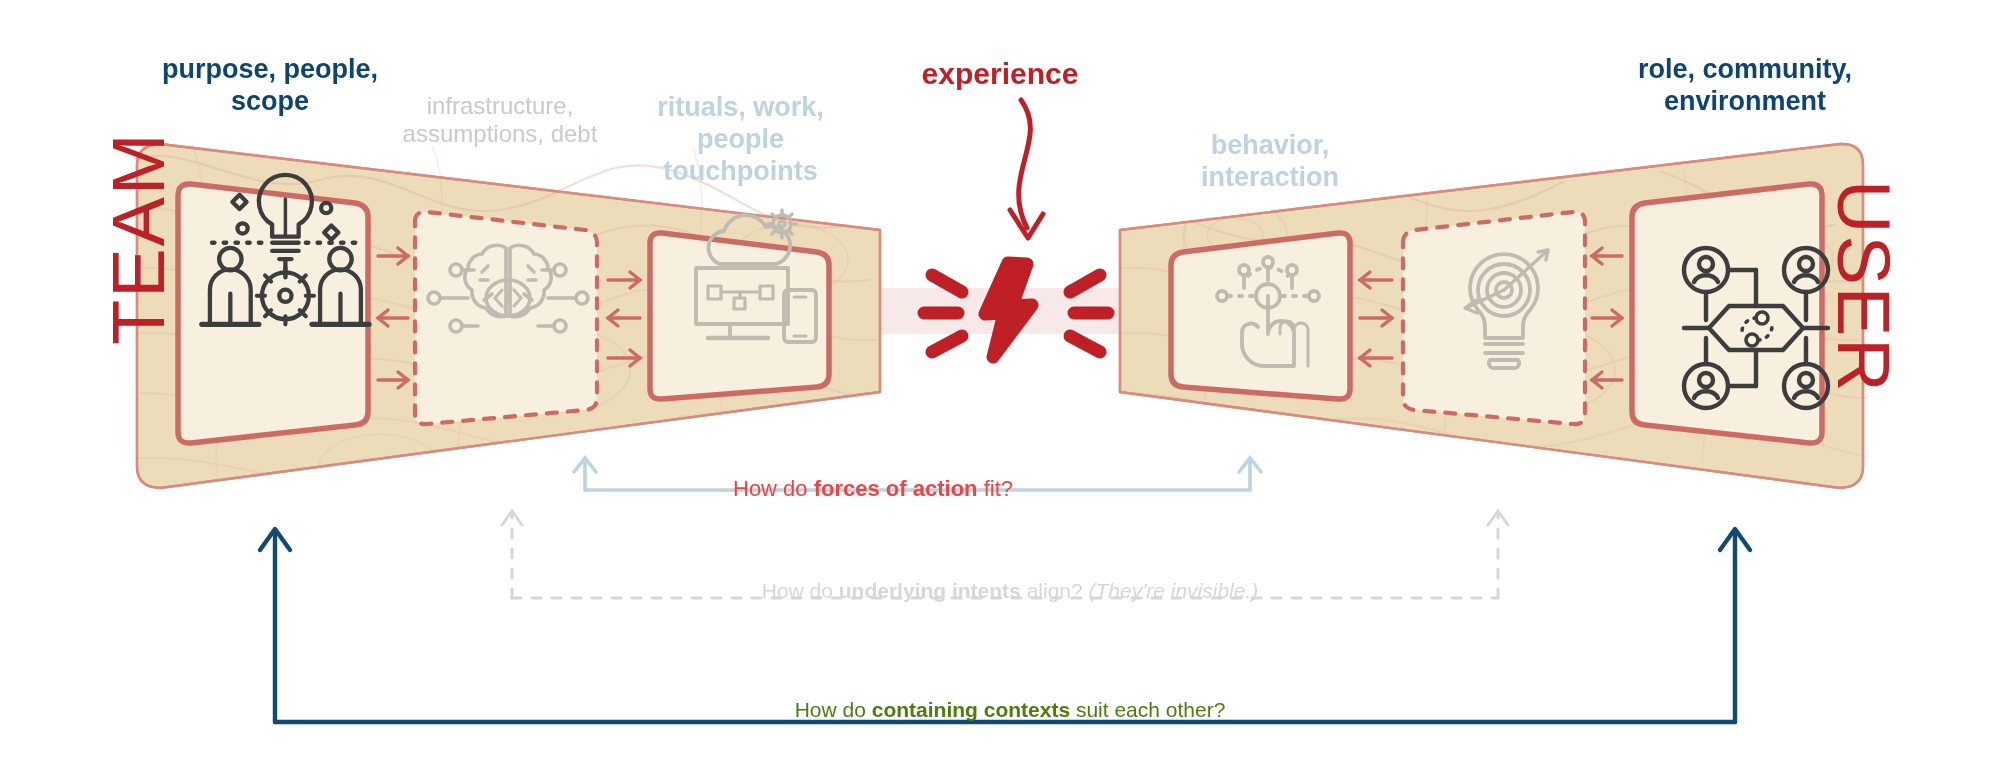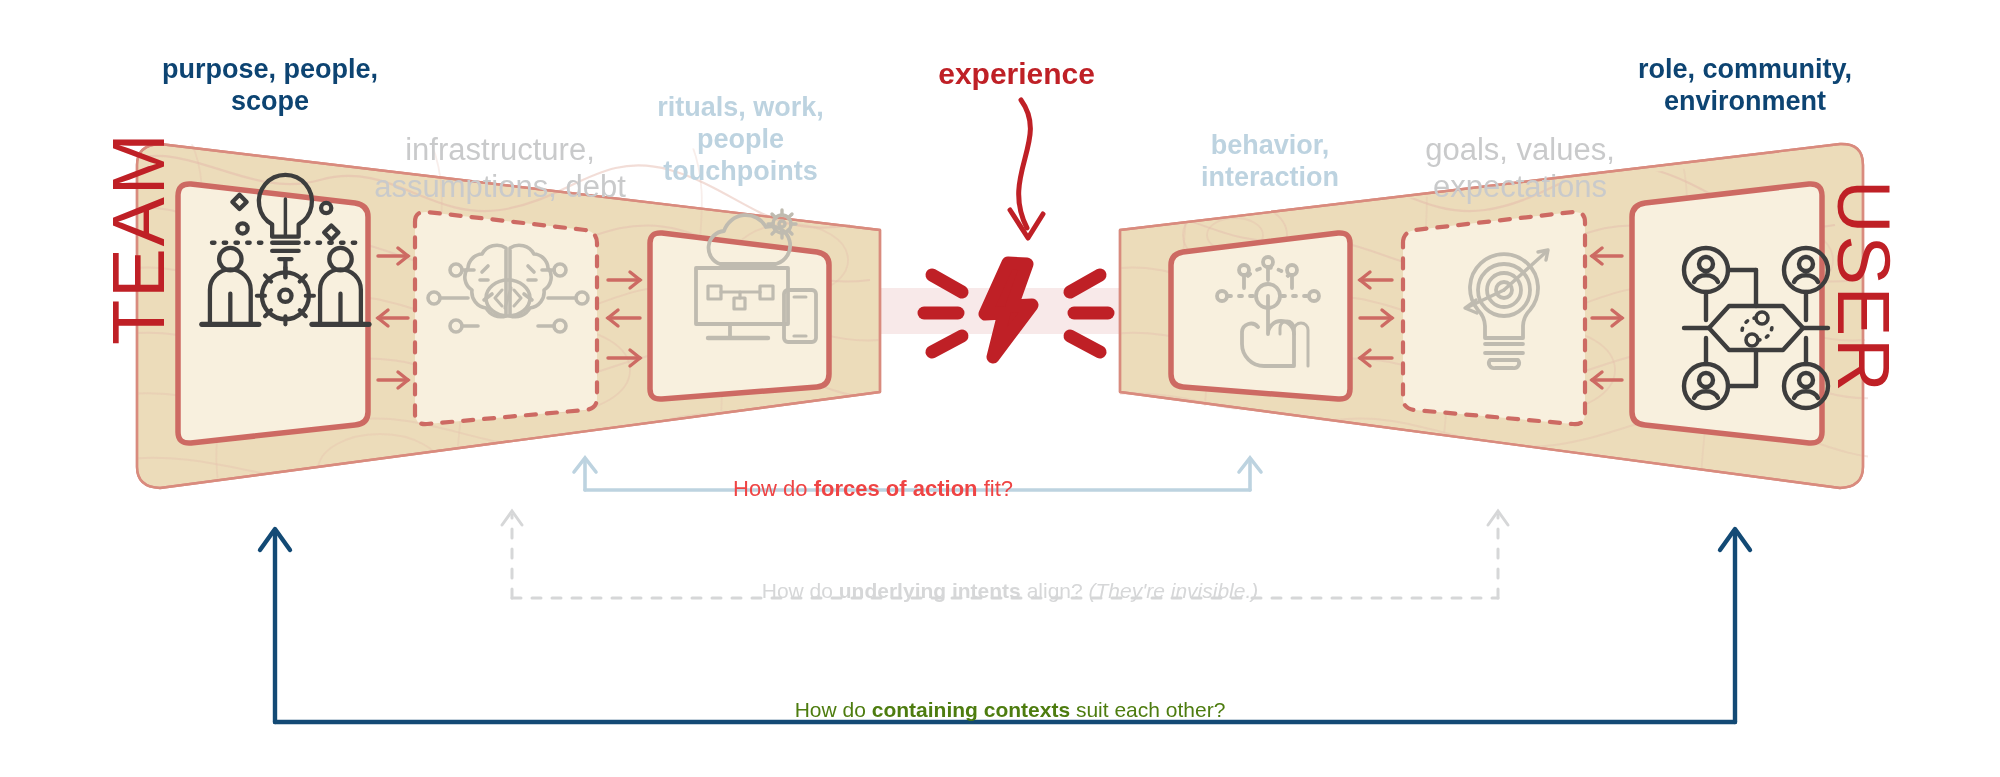--- a/index.html
+++ b/index.html
@@ -6,23 +6,23 @@
   body{
     width:2000px;height:777px;position:relative;overflow:hidden;
     font-family:"Liberation Sans","DejaVu Sans",sans-serif;
   }
   .stage{position:absolute;inset:0;width:2000px;height:777px;}
   svg.layer{position:absolute;left:0;top:0;width:2000px;height:777px;overflow:visible;}
 
   
   .lbl{position:absolute;text-align:center;line-height:1.18;}
   .lbl-dark{color:#0d4472;font-weight:bold;font-size:27px;}
-  .lbl-grey{color:#c9cacb;font-weight:normal;font-size:31px;margin-top:40px;}
+  .lbl-grey{color:#c9cacb;font-weight:normal;font-size:24px;}
   .lbl-blue{color:#bdd3e0;font-weight:bold;font-size:27px;}
-  .lbl-red{color:#bf2026;font-weight:bold;font-size:30px;text-align:right;}
+  .lbl-red{color:#bf2026;font-weight:bold;font-size:30px;}
 
   .side-word{
     position:absolute;color:#bf2026;font-size:74px;font-weight:400;
     letter-spacing:2px;white-space:nowrap;line-height:1;
   }
   .side-left{transform-origin:0 0;transform:rotate(-90deg);}
   .side-right{transform-origin:0 0;transform:rotate(90deg);}
 
   .qline{position:absolute;white-space:nowrap;line-height:1;}
   .q-blue{color:#ef4444;font-size:22px;}
@@ -383,22 +383,20 @@
 
   <div class="lbl lbl-blue" style="left:648px;top:92px;width:185px;white-space:pre-line;">rituals, work,
 people
 touchpoints</div>
 
   <div class="lbl lbl-red" style="left:905px;top:56px;width:190px;">experience</div>
 
   <div class="lbl lbl-blue" style="left:1180px;top:130px;width:180px;white-space:pre-line;">behavior,
 interaction</div>
 
-  <div class="lbl lbl-grey" style="left:1400px;top:92px;width:240px;white-space:pre-line;">goals, values,
-expectations</div>
 
   <div class="lbl lbl-dark" style="left:1620px;top:54px;width:250px;white-space:pre-line;">role, community,
 environment</div>
 
   <div class="qline q-blue" style="left:873px;top:478px;transform:translateX(-50%);">
     <span>How do </span><b>forces of action</b><span> fit?</span>
   </div>
 
   <div class="qline q-grey" style="left:1010px;top:580px;transform:translateX(-50%);text-align:center;">
     <span>How do </span><b>underlying intents</b><span> align? </span><i>(They're invisible.)</i>

